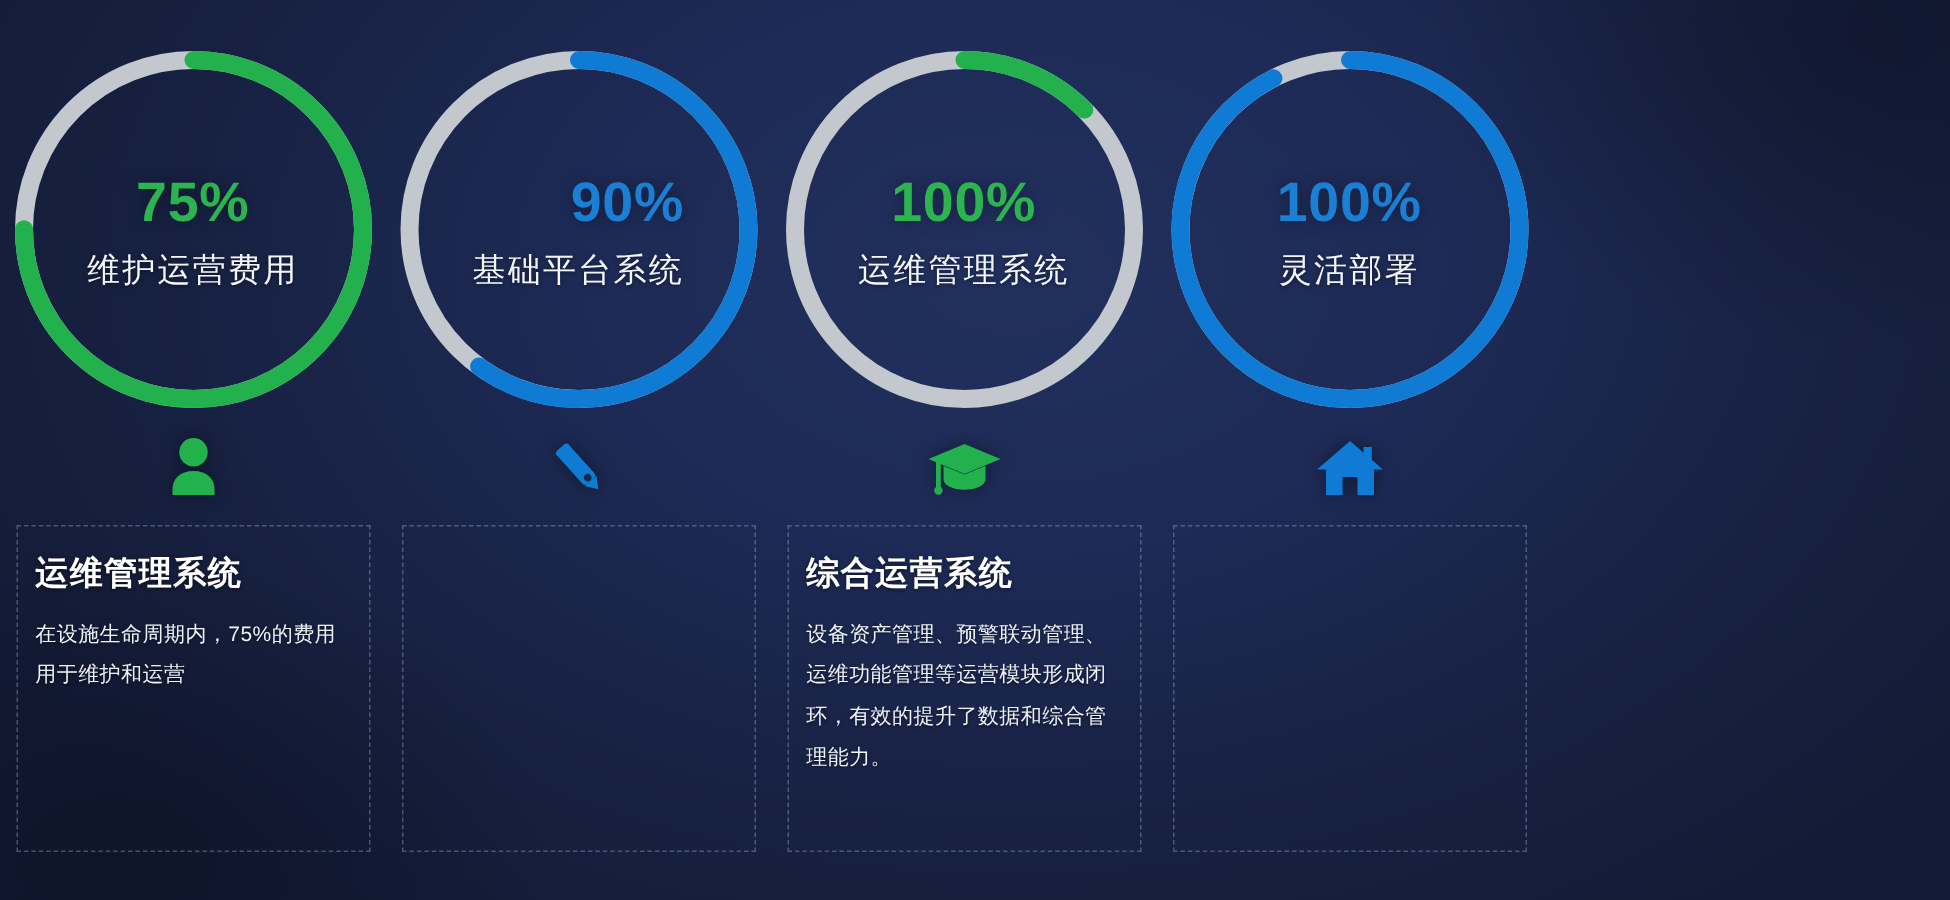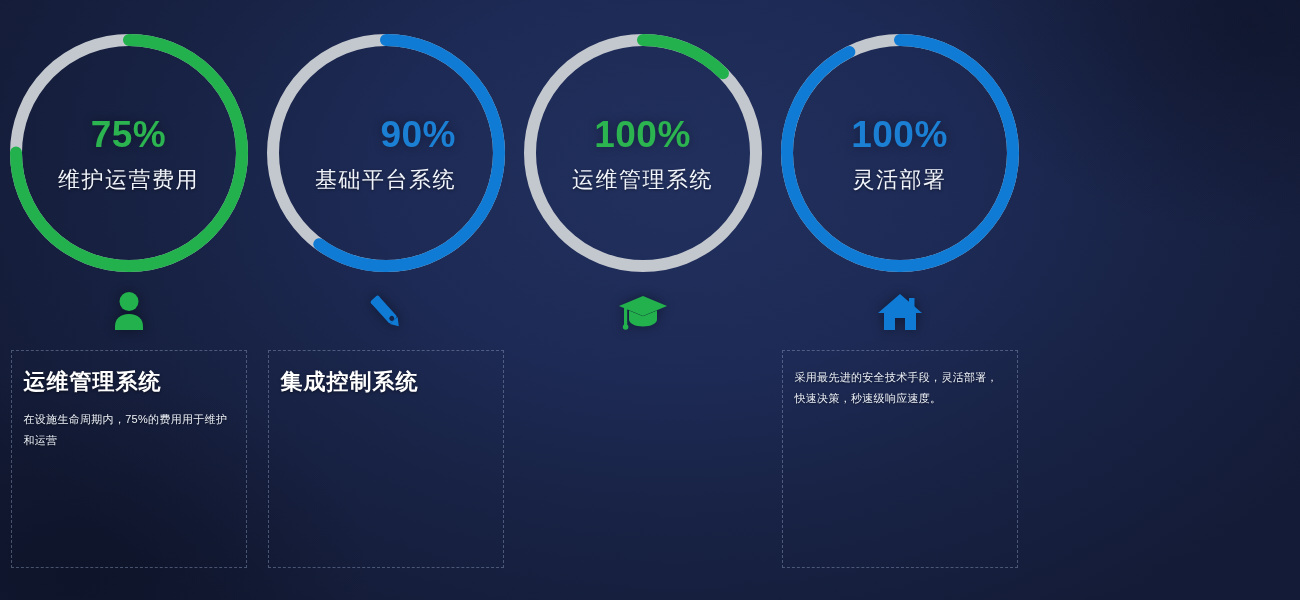--- a/index.html
+++ b/index.html
@@ -113,21 +113,21 @@
   .card-title {
     font-size: 22px;
     font-weight: bold;
     color: #ffffff;
     text-align: left;
     letter-spacing: 1px;
     margin-bottom: 12px;
     text-shadow: 0 1px 3px rgba(0,0,0,0.55);
   }
   .card-body {
-    font-size: 11px;
+    font-size: 14px;
     line-height: 1.95;
     color: #eef2f9;
     letter-spacing: 0.3px;
     text-align: left;
     text-shadow: 0 1px 2px rgba(0,0,0,0.45);
   }
 </style>
 </head>
 <body>
 
@@ -176,21 +176,20 @@
           <g transform="rotate(-42 24 24)">
             <rect x="18.5" y="5" width="11" height="31" rx="2.5" fill="#0f7bd4"></rect>
             <rect x="18.5" y="5" width="11" height="4.5" rx="2" fill="#0f7bd4"></rect>
             <path d="M18.5 36h11l-5.5 8z" fill="#0f7bd4"></path>
             <circle cx="24" cy="33" r="2.6" fill="#16264b"></circle>
           </g>
         </svg>
       </div>
 
       <div class="card">
-        <div class="card-title">集成控制系统</div>
       </div>
     </div>
 
     <div class="column">
       <div class="ring-wrap">
         <svg viewBox="0 0 250 250">
           <circle cx="125" cy="125" r="113" fill="none" stroke="#c3c7ce" stroke-width="12"></circle>
           <circle class="ring-arc" cx="125" cy="125" r="113" fill="none" stroke="#22b14c" stroke-width="12" stroke-linecap="round" transform="rotate(-90 125 125)" stroke-dasharray="88.74999246391165 622.2499472473816"></circle>
         </svg>
         <div class="ring-center">
@@ -201,20 +200,24 @@
 
       <div class="icon-wrap">
         <svg width="52" height="46" viewBox="0 0 52 46">
           <path d="M26 7 L50 17 L26 27 L2 17 Z" fill="#22b14c"></path>
           <path d="M12 21.5 v9 c0 4.2 6.4 7 14 7 s14-2.8 14-7 v-9 l-14 5.8 z" fill="#22b14c"></path>
           <rect x="7" y="18" width="3.2" height="19" rx="1.5" fill="#22b14c"></rect>
           <circle cx="8.6" cy="38" r="2.8" fill="#22b14c"></circle>
         </svg>
       </div>
 
+      <div class="card">
+        <div class="card-title">综合运营系统</div>
+        <div class="card-body">设备资产管理、预警联动管理、运维功能管理等运营模块形成闭环，有效的提升了数据和综合管理能力。</div>
+      </div>
     </div>
 
     <div class="column">
       <div class="ring-wrap">
         <svg viewBox="0 0 250 250">
           <circle cx="125" cy="125" r="113" fill="none" stroke="#c3c7ce" stroke-width="12"></circle>
           <circle class="ring-arc" cx="125" cy="125" r="113" fill="none" stroke="#0f7bd4" stroke-width="12" stroke-linecap="round" transform="rotate(-90 125 125)" stroke-dasharray="656.7499442329463 54.24999547834696"></circle>
         </svg>
         <div class="ring-center">
           <div class="ring-pct pct-blue">100%</div>
@@ -223,18 +226,17 @@
       </div>
 
       <div class="icon-wrap">
         <svg width="48" height="44" viewBox="0 0 48 44">
           <path d="M24 4 L46 23 L40 23 L40 40 L29 40 L29 28 L19 28 L19 40 L8 40 L8 23 L2 23 Z" fill="#0f7bd4"></path>
           <rect x="33" y="8" width="5.5" height="10" fill="#0f7bd4"></rect>
         </svg>
       </div>
 
       <div class="card">
-        <div class="card-body">采用最先进的安全技术手段，灵活部署，快速决策，秒速级响应速度。</div>
       </div>
     </div>
 
   </div>
 </div>
 
 </body></html>

